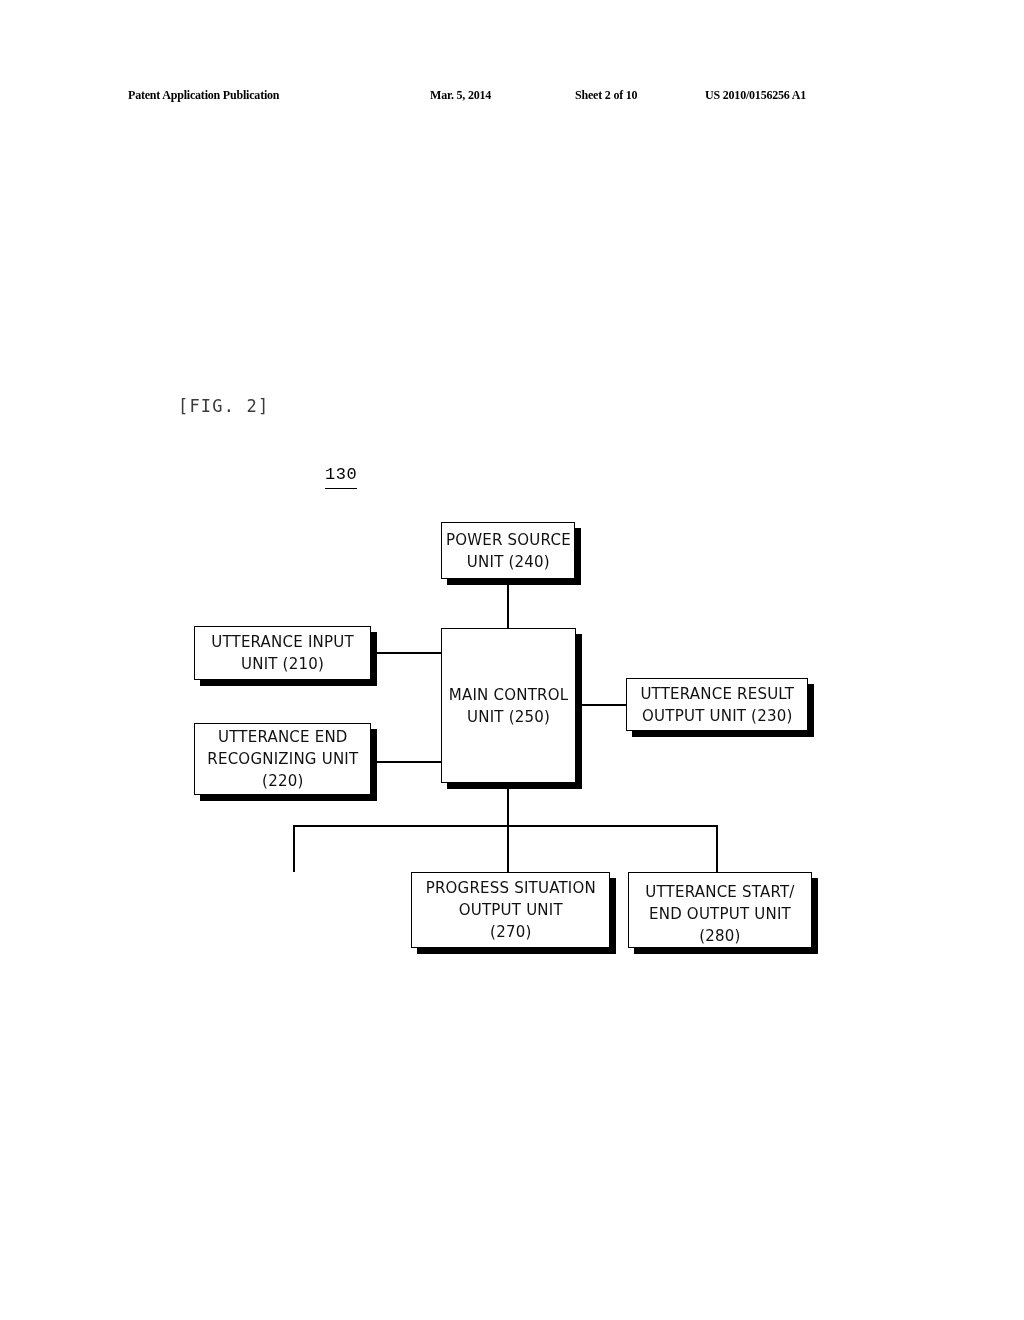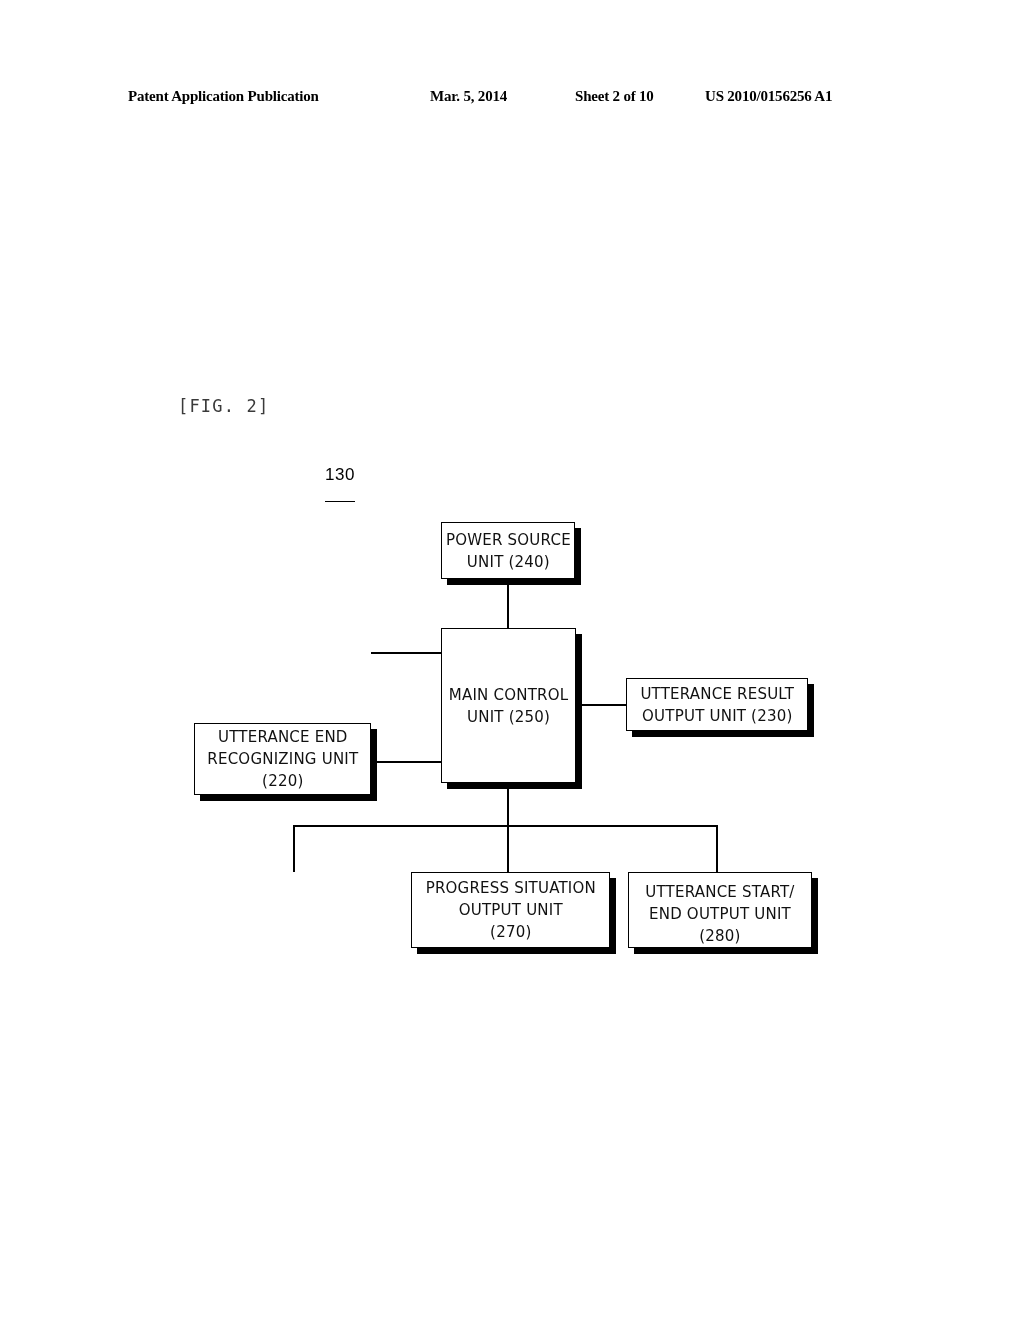--- a/index.html
+++ b/index.html
@@ -18,21 +18,21 @@
 
   
   .page-header {
     position: absolute;
     top: 88px;
     left: 0;
     width: 1024px;
     height: 26px;
     font-family: "Liberation Serif", serif;
     font-weight: bold;
-    font-size: 15px;
+    font-size: 12px;
     letter-spacing: -0.2px;
     white-space: nowrap;
   }
   .page-header span { position: absolute; top: 0; }
   .hdr-pub   { left: 128px; }
   .hdr-date  { left: 430px; }
   .hdr-sheet { left: 575px; text-align: center; }
   .hdr-pat   { left: 705px; }
 
   
@@ -45,25 +45,25 @@
     letter-spacing: 1.2px;
     color: #3a3a3a;
     white-space: nowrap;
   }
 
   
   .fig-ref {
     position: absolute;
     left: 325px;
     top: 466px;
-    font-family: Liberation Sans, sans-serif;
+    font-family: Liberation Mono, monospace;
     font-size: 17px;
     letter-spacing: 0.5px;
     border-bottom: 1.6px solid #000;
-    padding-bottom: 17px;
+    padding-bottom: 4px;
     line-height: 1.05;
   }
 
   
   #diagram {
     position: absolute;
     left: 0;
     top: 17px;
     width: 891px;
     height: 1320px;
@@ -127,20 +127,24 @@
   <div class="line v" style="left:507px; top:766px; height:90px;"></div>
   <div class="line h" style="left:293px; top:808px; width:425px;"></div>
   <div class="line v" style="left:293px; top:808px; height:47px;"></div>
   <div class="line v" style="left:716px; top:808px; height:47px;"></div>
 
   <div class="node" style="left:441px; top:505px; width:134px; height:57px;">
     <div class="label">POWER SOURCE
 UNIT (240)</div>
   </div>
 
+  <div class="node" style="left:194px; top:609px; width:177px; height:54px;">
+    <div class="label">UTTERANCE INPUT
+UNIT (210)</div>
+  </div>
 
   <div class="node" style="left:194px; top:706px; width:177px; height:72px;">
     <div class="label">UTTERANCE END
 RECOGNIZING UNIT
 (220)</div>
   </div>
 
   <div class="node" style="left:441px; top:611px; width:135px; height:155px;">
     <div class="label">MAIN CONTROL
 UNIT (250)</div>

